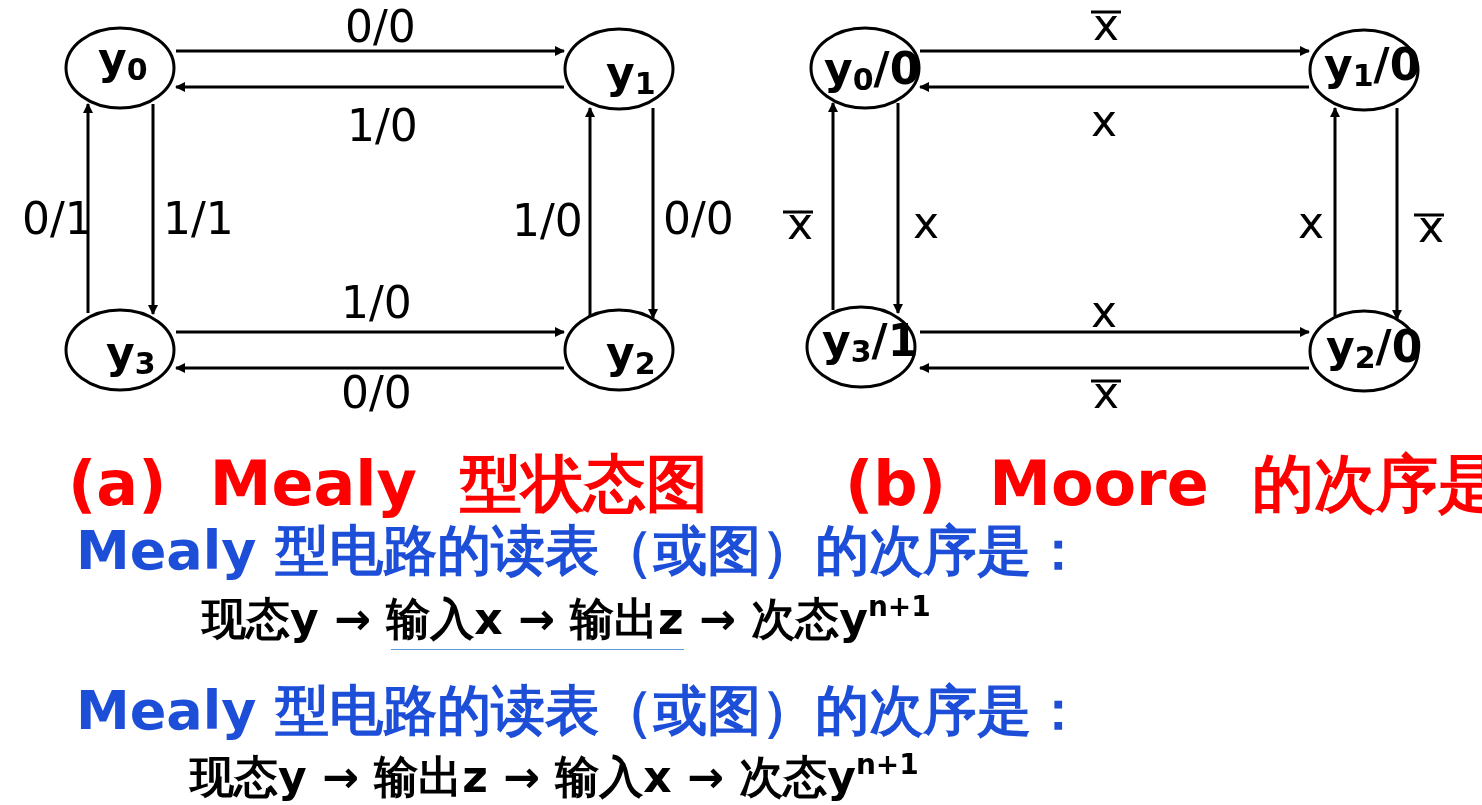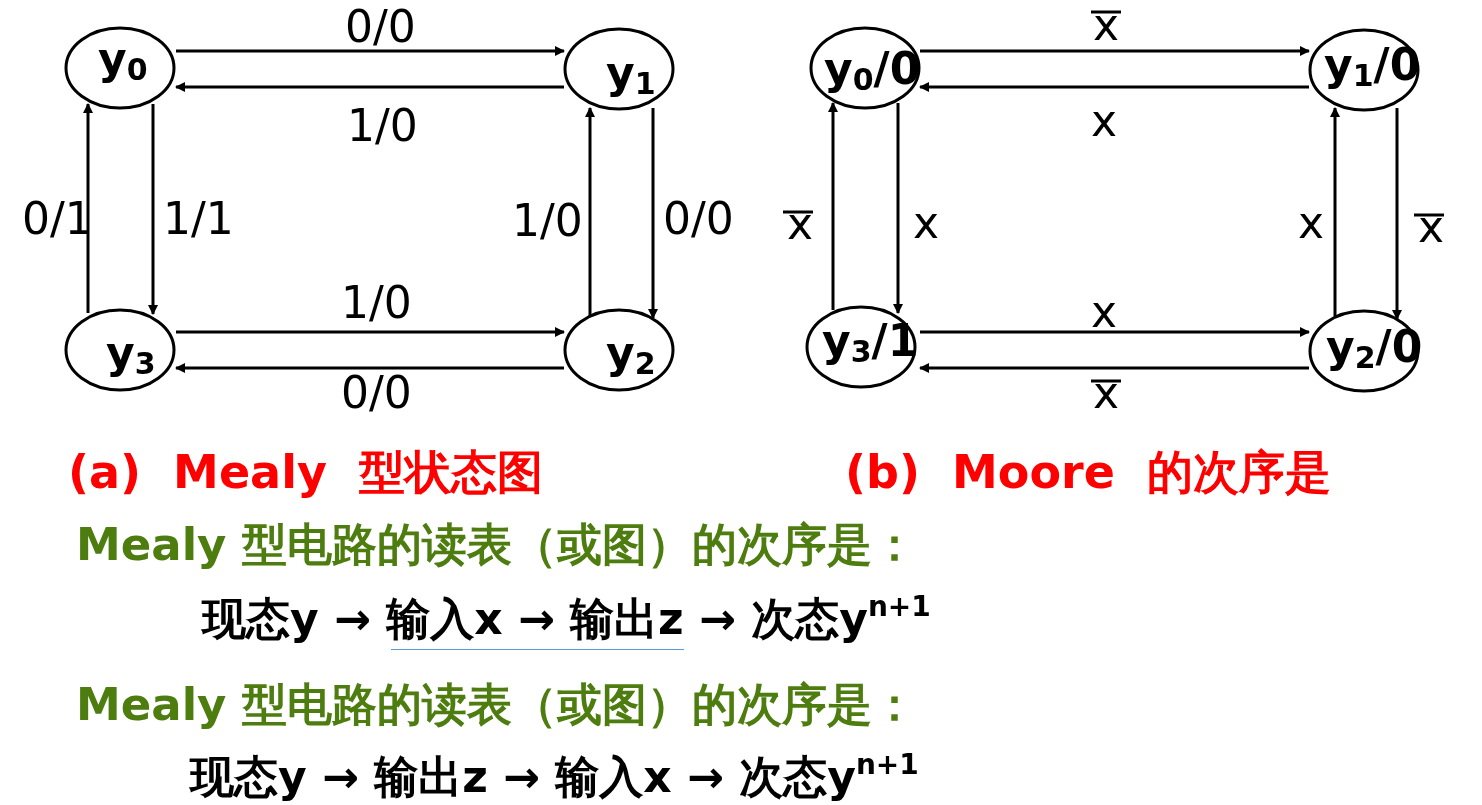--- a/index.html
+++ b/index.html
@@ -2,24 +2,24 @@
 <html><head>
 <meta charset="utf-8">
 <style>
   html, body { margin: 0; padding: 0; background: #ffffff; }
   body { width: 1482px; height: 805px; position: relative; overflow: hidden;
          font-family: "DejaVu Sans", sans-serif; color: #000; }
   svg.diagram { position: absolute; left: 0; top: 0; }
   .lbl { font-family: "DejaVu Sans", sans-serif; font-size: 44px; fill: #000; }
   .state { font-family: "DejaVu Sans", sans-serif; font-weight: bold; font-size: 44px; fill: #000; }
   .state .sub { font-size: 30px; }
-  .caption { position: absolute; color: #ff0000; font-weight: bold; font-size: 46px;
+  .caption { position: absolute; color: #ff0000; font-weight: bold; font-size: 62px;
              font-family: "DejaVu Sans", sans-serif; white-space: pre; top: 442px; }
-  .text-line { position: absolute; font-weight: bold; font-size: 45px; white-space: pre;
-               font-family: "DejaVu Sans", sans-serif; color: #4d7c0f; }
+  .text-line { position: absolute; font-weight: bold; font-size: 54px; white-space: pre;
+               font-family: "DejaVu Sans", sans-serif; color: #1d4ed8; }
   .seq { position: absolute; font-weight: bold; font-size: 44px; white-space: pre;
          font-family: "DejaVu Sans", sans-serif; color: #000; }
   .seq sup { font-size: 28px; vertical-align: 18px; margin-top: 36px; }
   .underline { position: absolute; height: 1px; background: #5b9bd5; }
 </style>
 </head>
 <body>
 
 <svg class="diagram" width="1482" height="440" viewBox="0 0 1482 440">
   <defs>

